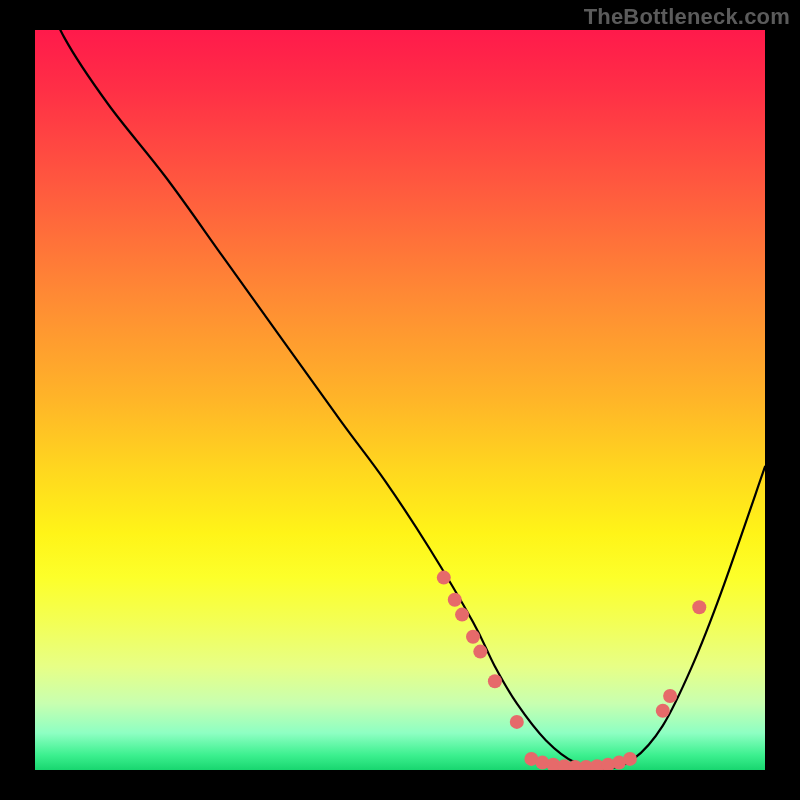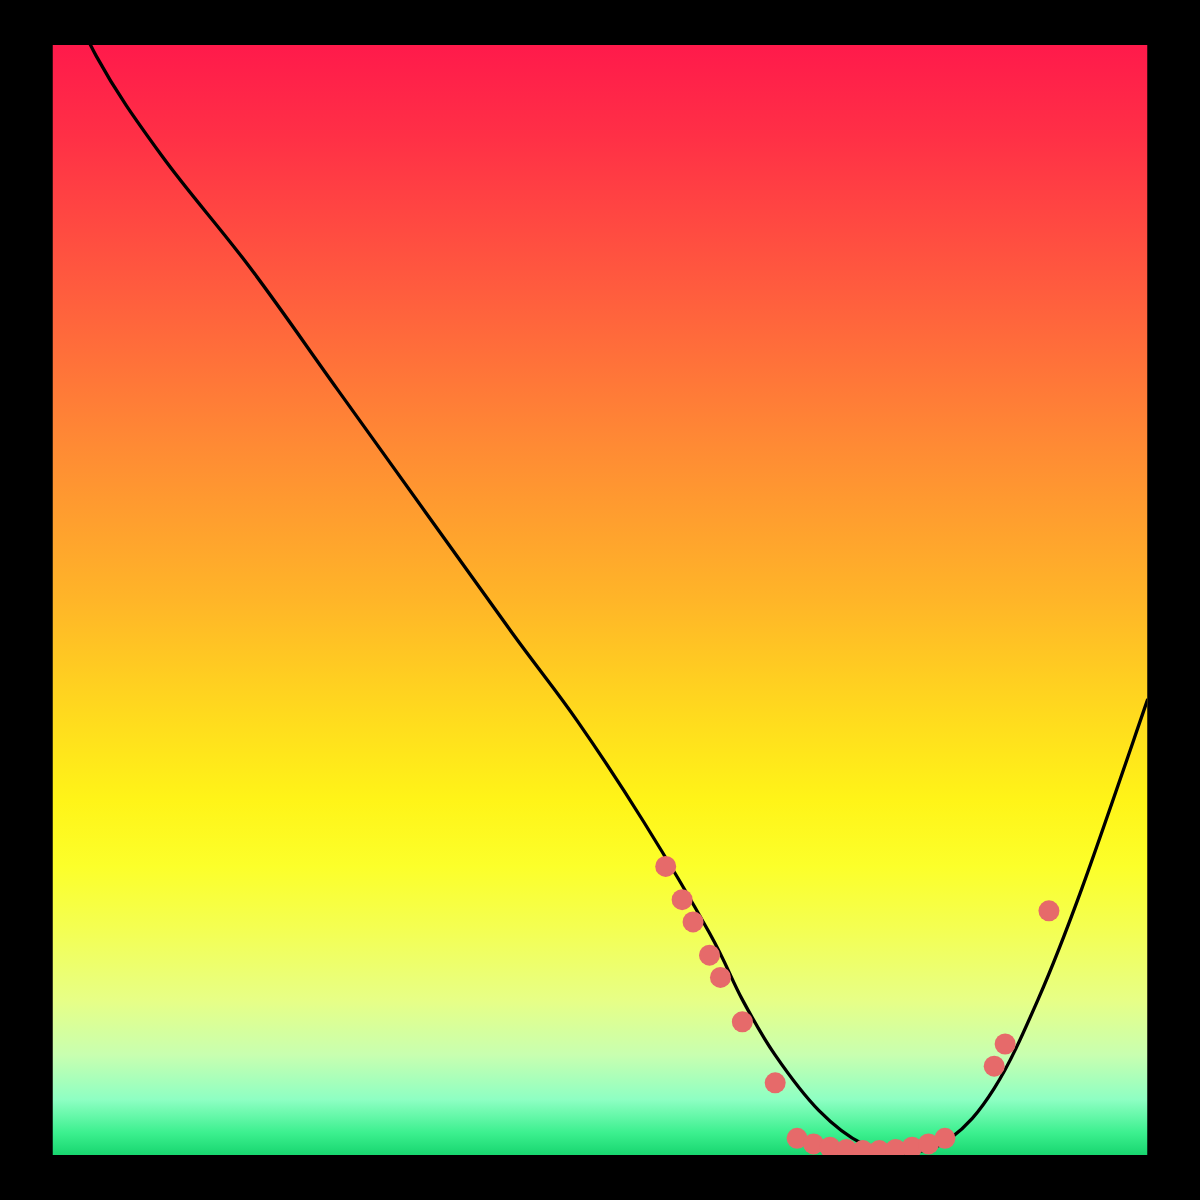--- a/index.html
+++ b/index.html
@@ -66,20 +66,21 @@
   }
   .dot {
     fill: #e66a6a;
   }
 </style>
 </head>
 <body>
 
 <div class="stage">
 
+  <div class="watermark">TheBottleneck.com</div>
 
   <div class="plot-area">
     <div class="gradient"></div>
 
     <svg class="curve" viewBox="0 0 730 740" preserveAspectRatio="none">
       <path id="curve-path" fill="none" stroke="#000" stroke-width="2.2" stroke-linejoin="round" stroke-linecap="round" d="M 0 -59.200000000000045 C 5.255999999999999 -47.212000000000046, 16.060000000000002 -16.57600000000003, 29.2 7.399999999999977 C 42.339999999999996 31.375999999999983, 54.604 48.69199999999999, 73 74 C 91.396 99.308, 110.376 120.02799999999999, 131.4 148 C 152.424 175.972, 168.776 200.09600000000003, 189.8 229.40000000000003 C 210.824 258.70400000000006, 227.17600000000002 281.496, 248.20000000000002 310.8 C 269.224 340.10400000000004, 288.20399999999995 366.89200000000005, 306.59999999999997 392.20000000000005 C 324.996 417.50800000000004, 334.63199999999995 428.756, 350.4 451.4 C 366.168 474.044, 378.432 492.692, 394.20000000000005 518 C 409.9680000000001 543.308, 426.17400000000004 570.688, 438 592 C 449.82599999999996 613.312, 452.01599999999996 621.7479999999999, 459.9 636.4 C 467.784 651.052, 472.60200000000003 660.0799999999999, 481.8 673.4 C 490.998 686.72, 500.48799999999994 699.7439999999999, 510.99999999999994 710.4 C 521.512 721.056, 529.688 727.5384, 540.2 732.6 C 550.7120000000001 737.6616, 558.888 739.186, 569.4 738.52 C 579.9119999999999 737.8539999999999, 588.088 736.6256, 598.5999999999999 728.9 C 609.1119999999999 721.1744, 617.2879999999999 712.25, 627.8 695.6 C 638.312 678.95, 646.488 660.376, 657 636.4 C 667.512 612.424, 673.06 598.3639999999999, 686.1999999999999 562.4 C 699.3399999999999 526.436, 722.116 459.244, 730 436.6"></path>
       <g id="markers">
           <circle cx="408.8" cy="547.6" r="7" class="dot"></circle>
           <circle cx="419.74999999999994" cy="569.8" r="7" class="dot"></circle>
           <circle cx="427.04999999999995" cy="584.6" r="7" class="dot"></circle>

